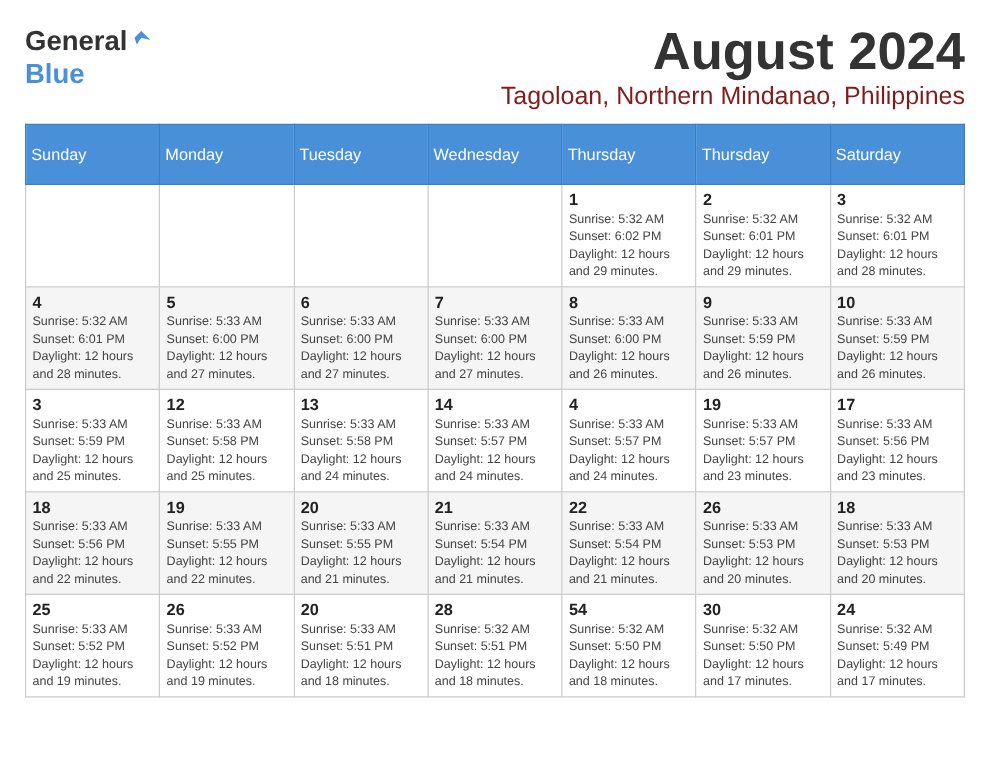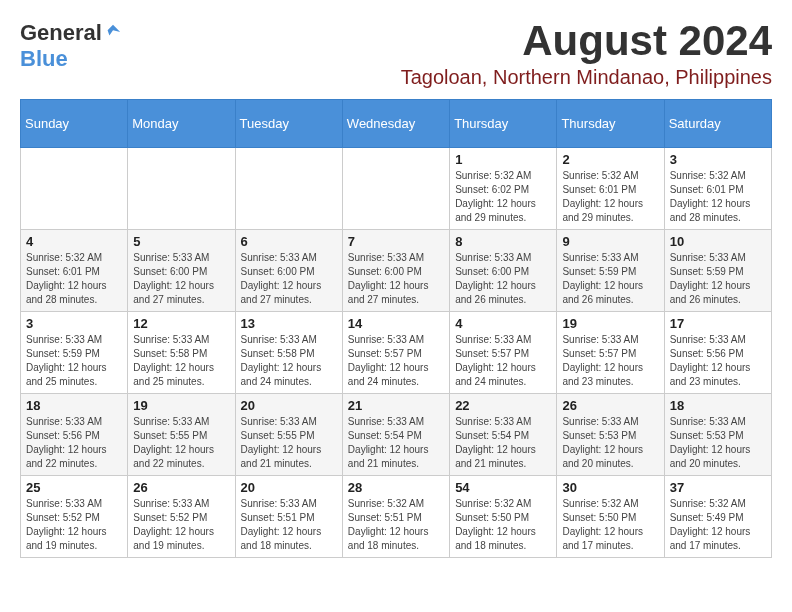--- a/index.html
+++ b/index.html
@@ -348,21 +348,21 @@
 and 18 minutes.</div>
           </td>
           <td>
             <span class="day-number">30</span>
             <div class="day-info" style="white-space: pre-wrap;">Sunrise: 5:32 AM
 Sunset: 5:50 PM
 Daylight: 12 hours
 and 17 minutes.</div>
           </td>
           <td>
-            <span class="day-number">37</span>
+            <span class="day-number">24</span>
             <div class="day-info" style="white-space: pre-wrap;">Sunrise: 5:32 AM
 Sunset: 5:49 PM
 Daylight: 12 hours
 and 17 minutes.</div>
           </td>
         </tr>
       </tbody>
   </table>
 </div>
 

